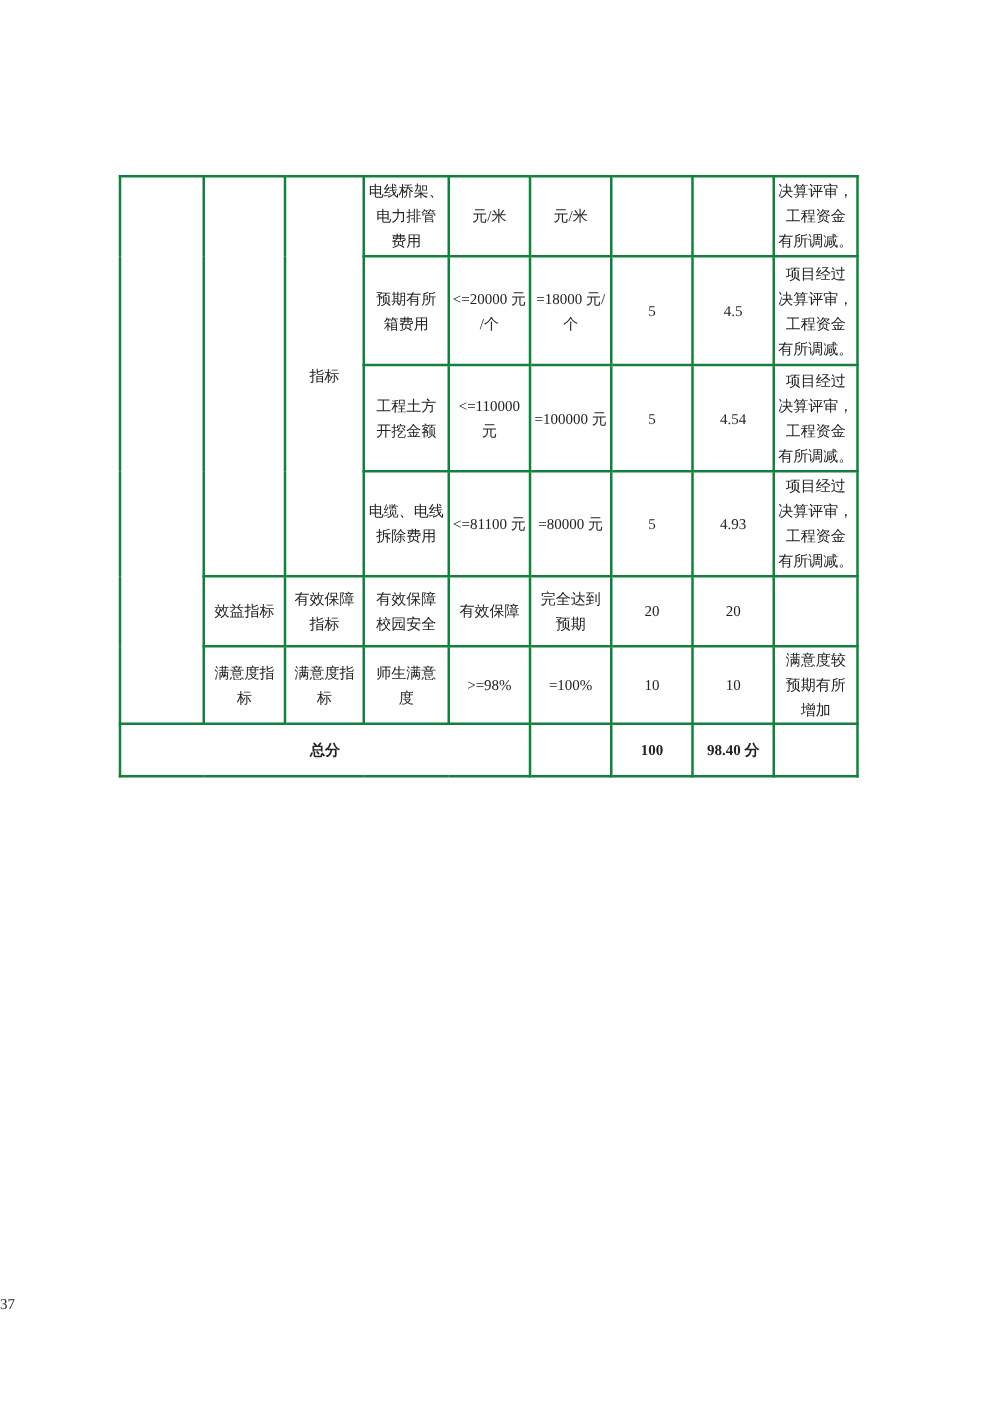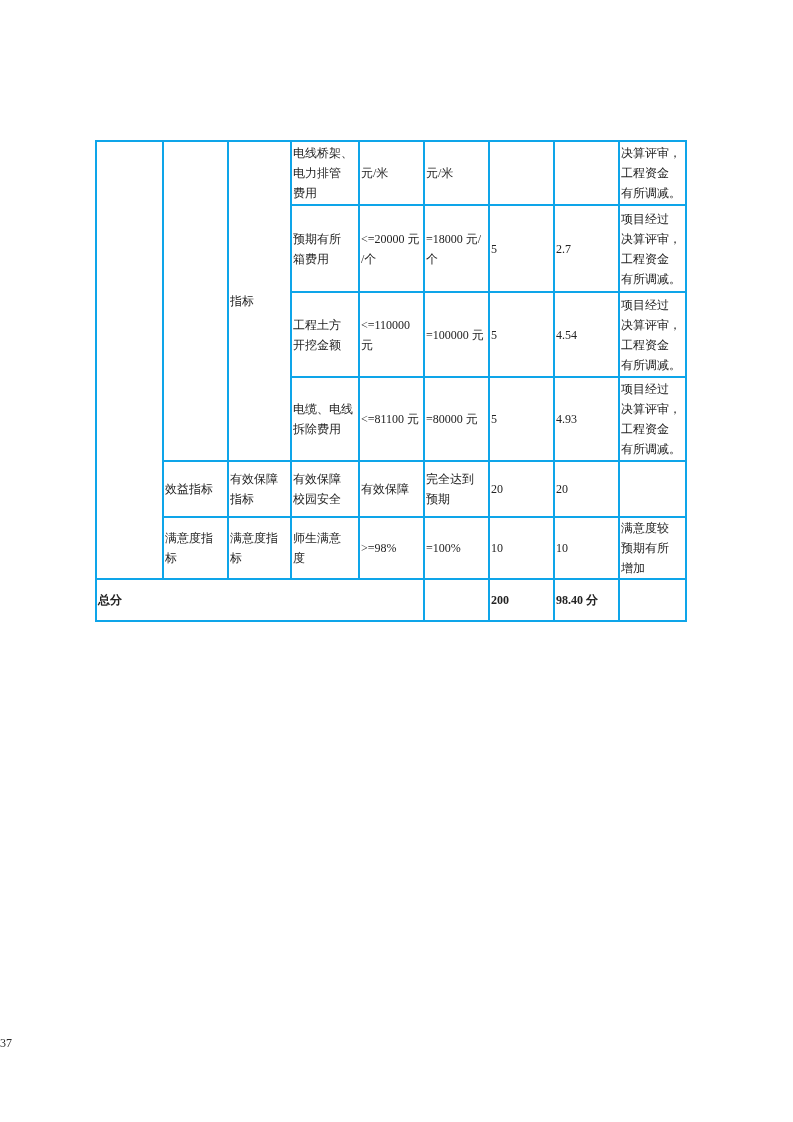--- a/index.html
+++ b/index.html
@@ -14,21 +14,22 @@
   }
   table.eval-table {
     position: absolute;
     left: 95px;
     top: 140px;
     width: 590px;
     border-collapse: collapse;
     table-layout: fixed;
   }
   table.eval-table td {
-    border: 2px solid #0ea5e9;
+    border: 2px solid #15803d;
+    text-align: center;
     vertical-align: middle;
     font-size: 12px;
     line-height: 20px;
     white-space: pre-line;
     padding: 0 1px;
     overflow: hidden;
     word-break: keep-all;
   }
   td.vtop { vertical-align: top; padding-top: 2px; }
   tr.r1 { height: 64px; }
@@ -83,21 +84,21 @@
     </tr>
 
     <tr class="r2">
       <td>预期有所
 箱费用</td>
       <td>&lt;=20000 元
 /个</td>
       <td>=18000 元/
 个</td>
       <td>5</td>
-      <td>2.7</td>
+      <td>4.5</td>
       <td>项目经过
 决算评审，
 工程资金
 有所调减。</td>
     </tr>
 
     <tr class="r3">
       <td>工程土方
 开挖金额</td>
       <td>&lt;=110000
@@ -150,21 +151,21 @@
       <td>10</td>
       <td>10</td>
       <td>满意度较
 预期有所
 增加</td>
     </tr>
 
     <tr class="r7">
       <td colspan="5">总分</td>
       <td></td>
-      <td>200</td>
+      <td>100</td>
       <td>98.40 分</td>
       <td></td>
     </tr>
   </tbody>
     </table>
 
   <div class="page-number">37</div>
 
 </div>
 

